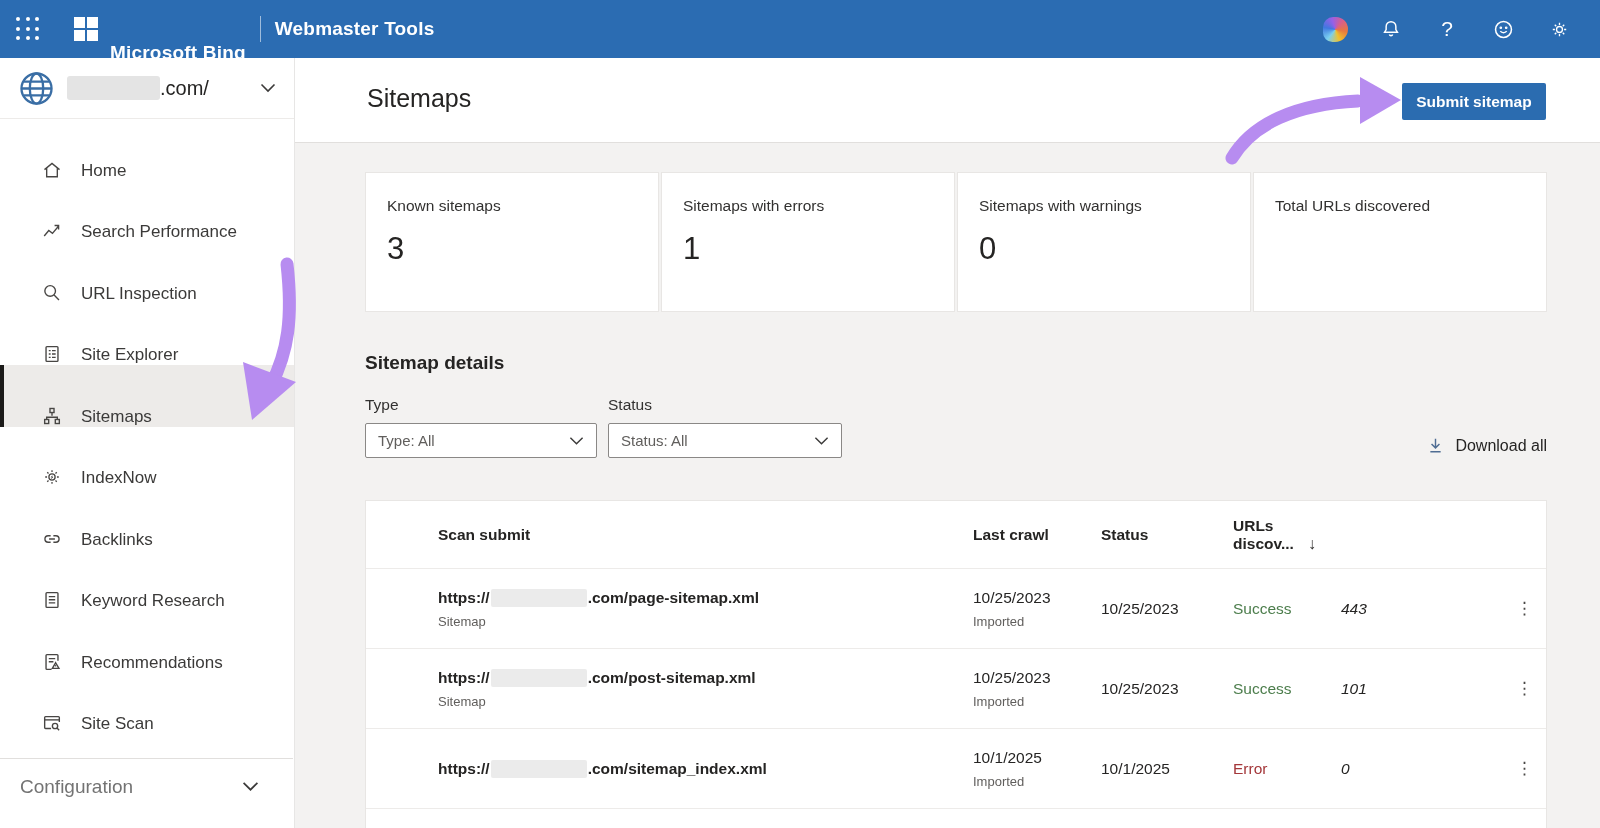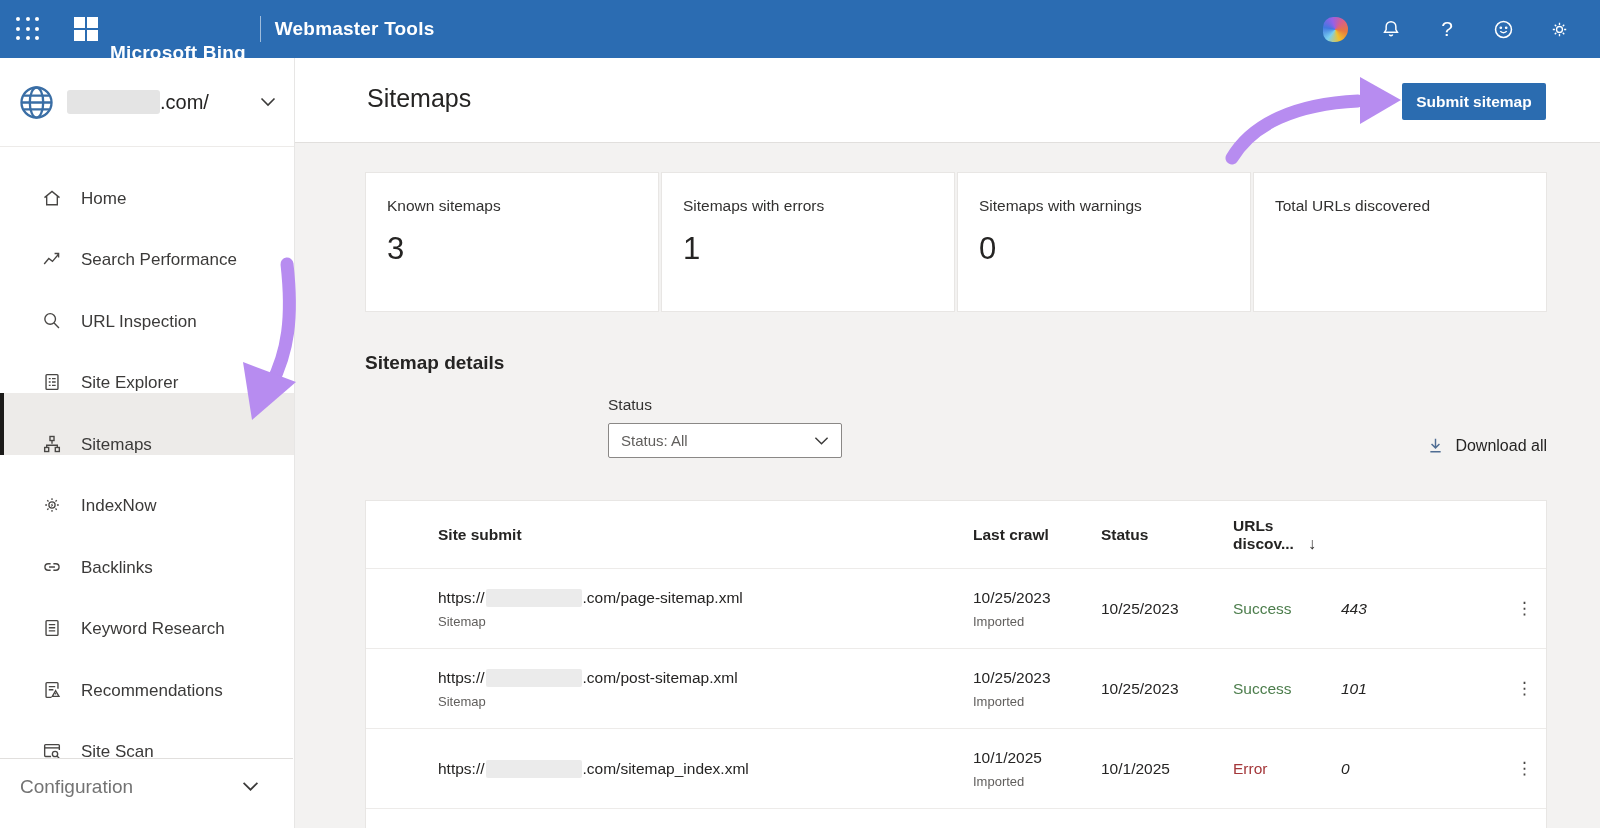--- a/index.html
+++ b/index.html
@@ -20,21 +20,21 @@
   .product { color:#fff; font-size:19px; font-weight:700; letter-spacing:.2px; }
   .topbar-right { margin-left:auto; display:flex; align-items:center; gap:30px; margin-right:28px; }
   .tb-icon { width:26px; height:26px; display:flex; align-items:center; justify-content:center; cursor:pointer; }
   .copilot { width:25px; height:25px; border-radius:46% 54% 58% 42%;
     background:conic-gradient(from 220deg,#7ad0f0,#3f78e0,#9660e8,#d95f8a,#e7793e,#f0c22e,#7ad0f0); }
   .help-q { color:#fff; font-size:21px; font-weight:400; }
 
   
   .sidebar { position:absolute; left:0; top:58px; width:295px; height:770px;
     background:#fff; border-right:1px solid #e7e6e5; }
-  .site-selector { height:89px; display:flex; align-items:center; padding:0 18px;
+  .site-selector { height:61px; display:flex; align-items:center; padding:0 18px;
     border-bottom:1px solid #edebe9; cursor:pointer; }
   .site-name { display:flex; align-items:center; margin-left:12px; font-size:20px; color:#252423; }
   .redact { background:#e4e4e4; border-radius:3px; display:inline-block; }
   .site-redact { width:93px; height:24px; }
   .site-chev { margin-left:auto; }
   .nav { }
   .nav-item { height:61.5px; display:flex; align-items:flex-end; padding-left:41px;
     cursor:pointer; position:relative; }
   .nav-item .ic { width:22px; height:22px; flex:0 0 22px; display:flex; align-items:center; }
   .nav-item .lbl { margin-left:18px; font-size:17px; color:#3b3a39; }
@@ -79,21 +79,21 @@
   .download .txt { font-size:16px; color:#252423; }
 
   
   .table { position:absolute; left:70px; top:357px; width:1182px; background:#fff;
     border:1px solid #e8e6e4; border-bottom:none; }
   .trow { display:grid; grid-template-columns:72px 535px 128px 132px 108px 160px 47px;
     align-items:center; }
   .thead { height:68px; border-bottom:1px solid #edebe9; }
   .thead .cell { font-size:15.5px; font-weight:700; color:#252423; }
   .tbody-row { height:80px; border-bottom:1px solid #edebe9; }
-  .cell-url .main { font-size:15.5px; color:#252423; display:flex; align-items:flex-end; }
+  .cell-url .main { font-size:15.5px; color:#252423; display:flex; align-items:flex-end;font-weight:bold; }
   .url-redact { width:96px; height:18px; background:#ebebeb; border-radius:2px; margin:0 1px; }
   .sub { font-size:13px; color:#605e5c; margin-top:7px; }
   .cell-date { font-size:15.5px; color:#252423; }
   .cell-status { font-size:15.5px; }
   .st-green { color:#4c7d4c; }
   .st-red { color:#a4373a; }
   .cell-count { font-size:15.5px; color:#252423;font-style:italic; }
   .kebab { font-size:17px; color:#484644; text-align:center; cursor:pointer; letter-spacing:0; }
   .sort-arrow { font-size:16px; font-weight:400; color:#323130; margin-left:14px; }
   .stub { height:20px; border-top:0; }
@@ -297,41 +297,50 @@
         <div class="stat-label">Sitemaps with warnings</div>
         <div class="stat-value">0</div>
       </div>
       <div class="stat-card">
         <div class="stat-label">Total URLs discovered</div>
       </div>
     </div>
 
     <div class="details-heading">Sitemap details</div>
 
+    <div class="filter filter-type">
+      <div class="filter-label">Type</div>
+      <div class="select">
+        <span class="val">Type: All</span>
+        <svg width="15" height="10" viewBox="0 0 16 10" fill="none" stroke="#3b3a39" stroke-width="1.5">
+          <polyline points="1.5,1.5 8,8 14.5,1.5"></polyline>
+          </svg>
+      </div>
+    </div>
     <div class="filter filter-status">
       <div class="filter-label">Status</div>
       <div class="select">
         <span class="val">Status: All</span>
         <svg width="15" height="10" viewBox="0 0 16 10" fill="none" stroke="#3b3a39" stroke-width="1.5">
           <polyline points="1.5,1.5 8,8 14.5,1.5"></polyline>
           </svg>
       </div>
     </div>
 
     <div class="download">
       <svg width="19" height="19" viewBox="0 0 24 24" fill="none" stroke="#4f6d93" stroke-width="1.8">
         <path d="M12 3.5v11M7 10l5 5 5-5M5.5 20h13"></path>
         </svg>
       <span class="txt">Download all</span>
     </div>
 
     <div class="table">
       <div class="trow thead">
         <div></div>
-        <div class="cell">Site submit</div>
+        <div class="cell">Scan submit</div>
         <div class="cell">Last crawl</div>
         <div class="cell">Status</div>
         <div class="cell">
           <span>URLs discov...</span><span class="sort-arrow">↓</span>
         </div>
         <div></div>
       </div>
 
       <div class="trow tbody-row">
         <div></div>

